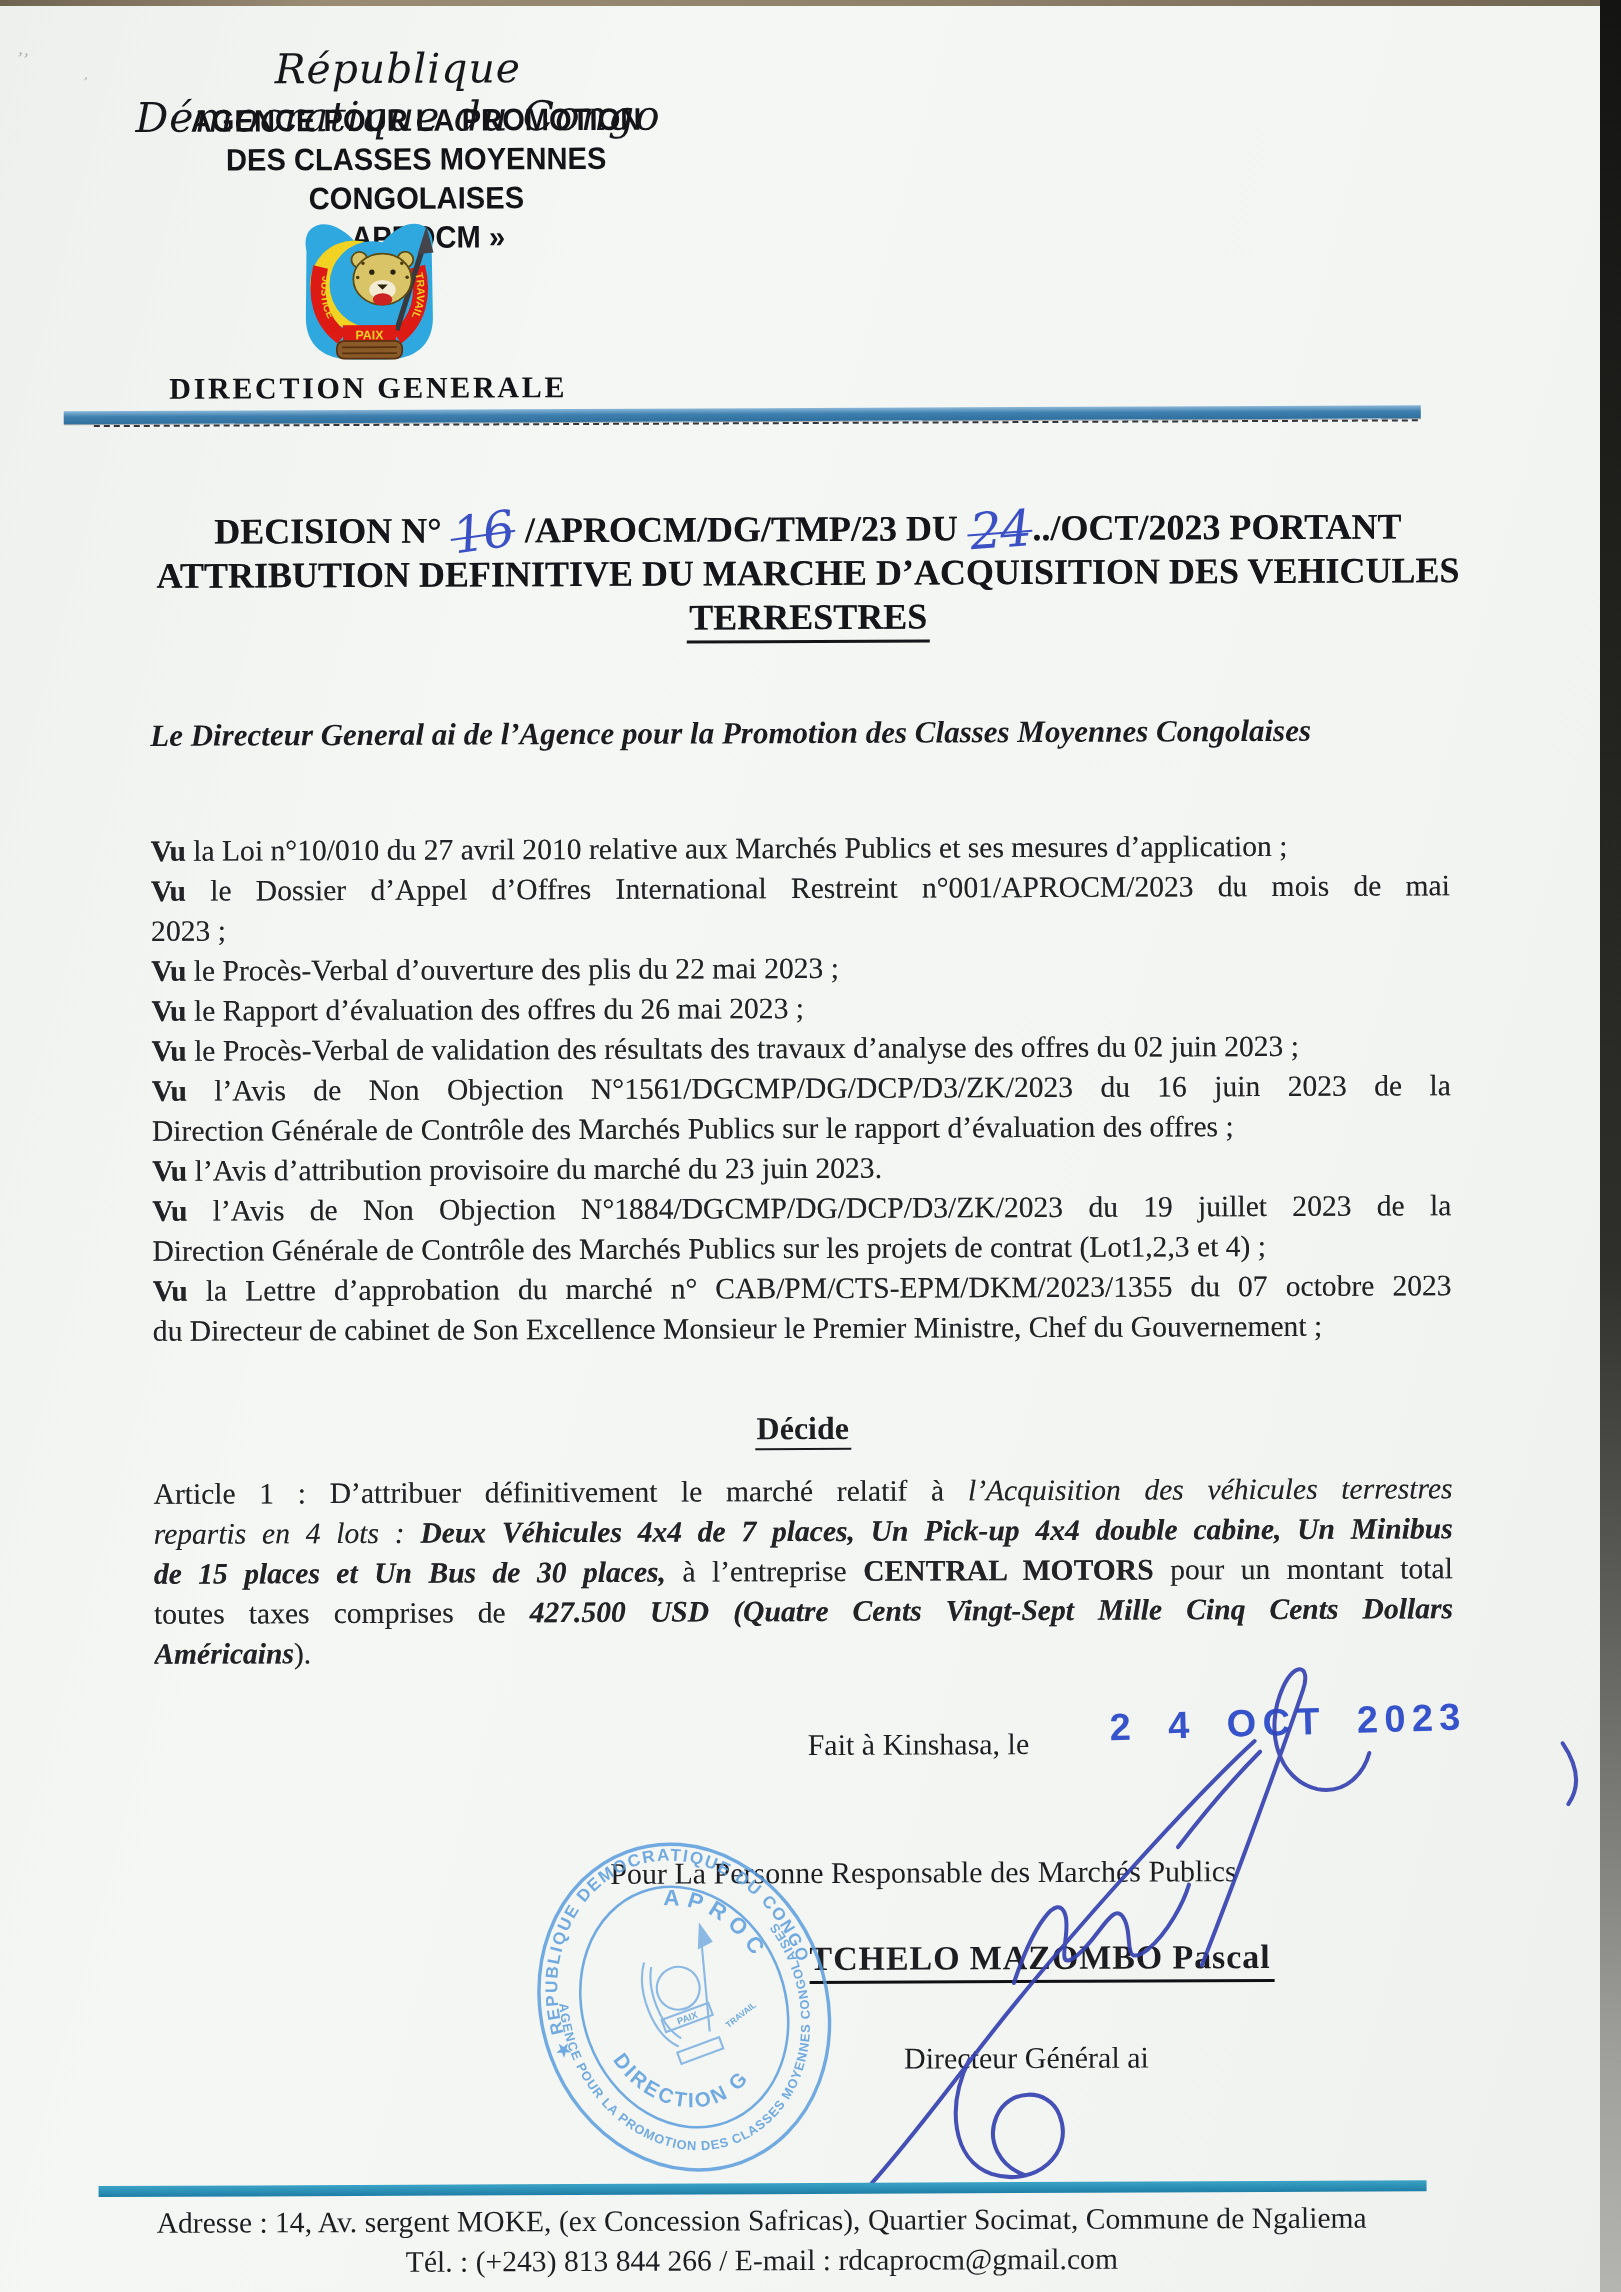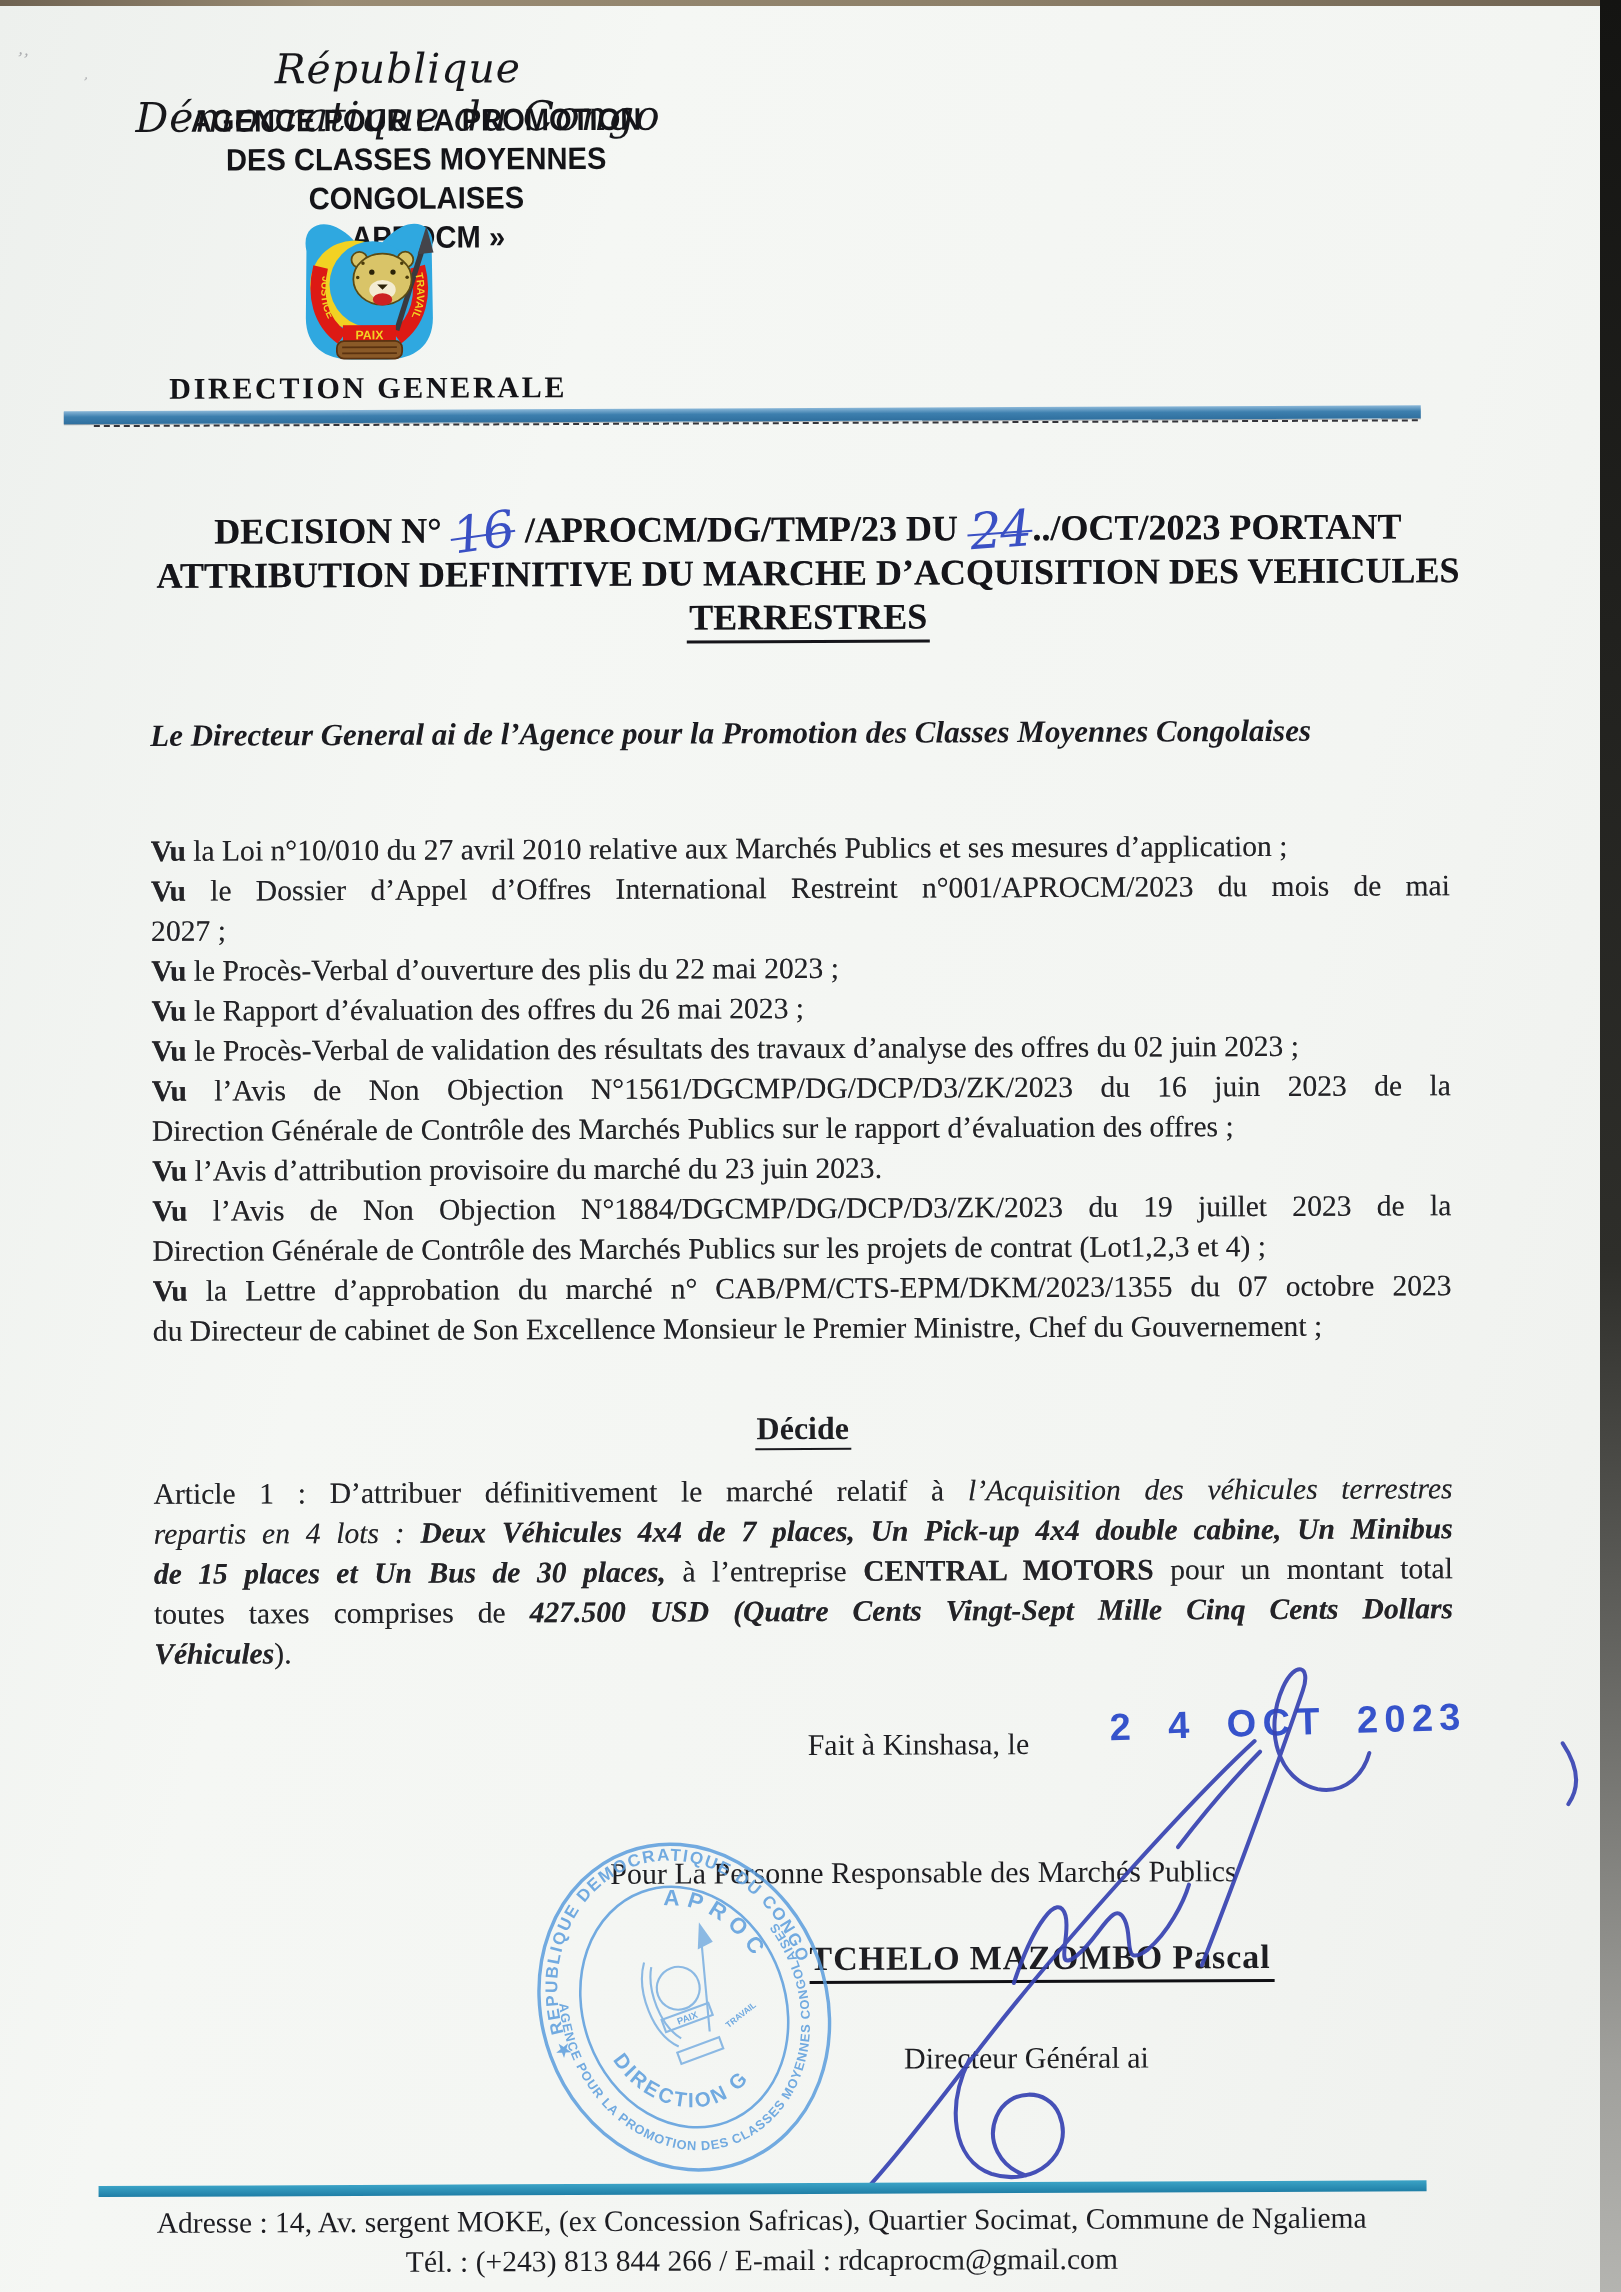--- a/index.html
+++ b/index.html
@@ -119,41 +119,41 @@
       </div>
       <div>ATTRIBUTION DEFINITIVE DU MARCHE D’ACQUISITION DES VEHICULES</div>
       <div><span class="u-line">TERRESTRES</span></div>
     </div>
 
     <div class="abs lede">Le Directeur General ai  de l’Agence pour la Promotion des Classes Moyennes Congolaises</div>
 
     <div class="abs bodyblock">
         <div class="tline"><span class="st-b">Vu</span><span class="st-n"> la Loi n°10/010 du 27 avril 2010 relative aux Marchés Publics et ses mesures d’application ;</span></div>
         <div class="tline just"><span class="st-b">Vu</span><span class="st-n"> le Dossier d’Appel d’Offres International Restreint n°001/APROCM/2023 du mois de mai</span></div>
-        <div class="tline"><span class="st-n">2027 ;</span></div>
+        <div class="tline"><span class="st-n">2023 ;</span></div>
         <div class="tline"><span class="st-b">Vu</span><span class="st-n"> le Procès-Verbal d’ouverture des plis du 22 mai 2023 ;</span></div>
         <div class="tline"><span class="st-b">Vu</span><span class="st-n"> le Rapport d’évaluation des offres du 26 mai 2023 ;</span></div>
         <div class="tline"><span class="st-b">Vu</span><span class="st-n"> le Procès-Verbal de validation des résultats des travaux d’analyse des offres du 02 juin 2023 ;</span></div>
         <div class="tline just"><span class="st-b">Vu</span><span class="st-n"> l’Avis de Non Objection N°1561/DGCMP/DG/DCP/D3/ZK/2023 du 16 juin 2023 de la</span></div>
         <div class="tline"><span class="st-n">Direction Générale de Contrôle des Marchés Publics sur le rapport d’évaluation des offres ;</span></div>
         <div class="tline"><span class="st-b">Vu</span><span class="st-n"> l’Avis d’attribution provisoire du marché du 23 juin 2023.</span></div>
         <div class="tline just"><span class="st-b">Vu</span><span class="st-n"> l’Avis de Non Objection N°1884/DGCMP/DG/DCP/D3/ZK/2023 du 19 juillet 2023 de la</span></div>
         <div class="tline"><span class="st-n">Direction Générale de Contrôle des Marchés Publics sur les projets de contrat (Lot1,2,3 et 4) ;</span></div>
         <div class="tline just"><span class="st-b">Vu</span><span class="st-n"> la Lettre d’approbation du marché n° CAB/PM/CTS-EPM/DKM/2023/1355 du 07 octobre 2023</span></div>
         <div class="tline"><span class="st-n">du Directeur de cabinet de Son Excellence Monsieur le Premier Ministre, Chef du Gouvernement ;</span></div>
       </div>
 
     <div class="abs decide"><span>Décide</span></div>
 
     <div class="abs articleblock">
         <div class="tline just"><span class="st-n">Article 1 : D’attribuer définitivement le marché relatif à </span><span class="st-i">l’Acquisition des véhicules terrestres</span></div>
         <div class="tline just"><span class="st-i">repartis en 4 lots : </span><span class="st-bi">Deux Véhicules 4x4 de 7 places, Un Pick-up 4x4 double cabine, Un Minibus</span></div>
         <div class="tline just"><span class="st-bi">de 15 places et Un Bus de 30 places,</span><span class="st-n"> à l’entreprise </span><span class="st-b">CENTRAL MOTORS</span><span class="st-n"> pour un montant total</span></div>
         <div class="tline just"><span class="st-n">toutes taxes comprises de </span><span class="st-bi">427.500 USD (Quatre Cents Vingt-Sept Mille Cinq Cents Dollars</span></div>
-        <div class="tline"><span class="st-bi">Véhicules</span><span class="st-n">).</span></div>
+        <div class="tline"><span class="st-bi">Américains</span><span class="st-n">).</span></div>
       </div>
 
     <div class="abs fait">Fait à Kinshasa, le</div>
     <div class="abs datestamp">2 4 OCT 2023</div>
     <div class="abs pourline">Pour La Personne Responsable des Marchés Publics</div>
     <div class="abs signame"><span>TCHELO MAZOMBO Pascal</span></div>
     <div class="abs sigrole">Directeur Général ai</div>
 
     <div class="abs" style="left:488px;top:1805px;width:385px;height:403px;opacity:.85;">
       <svg width="385" height="403" viewBox="0 0 424 470">

